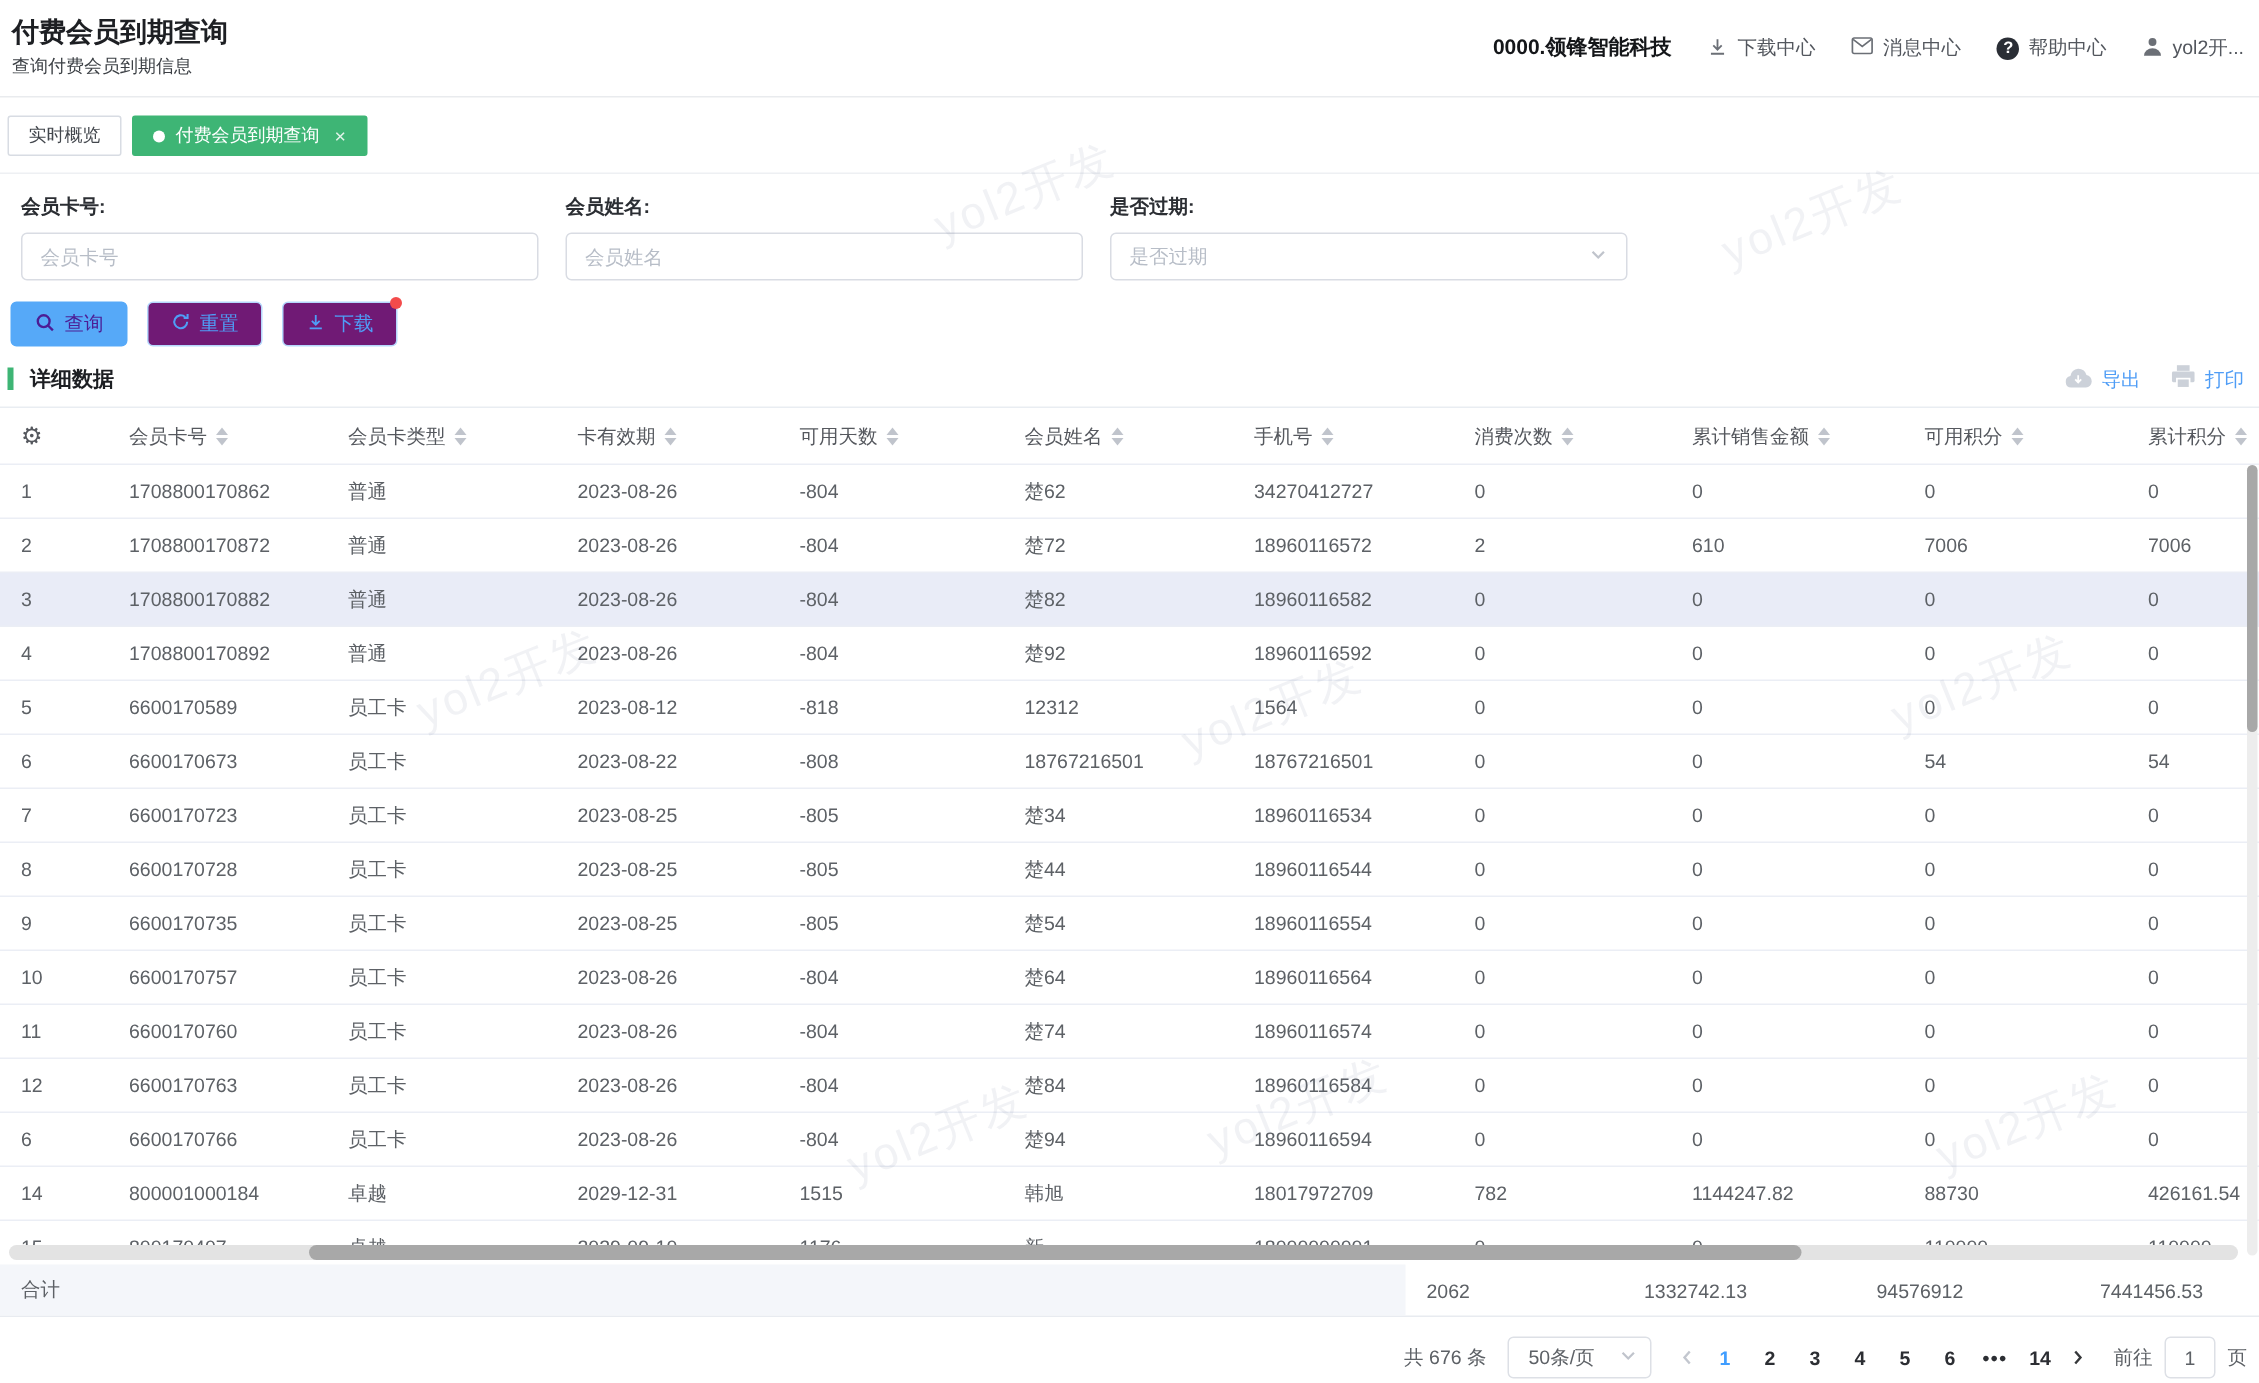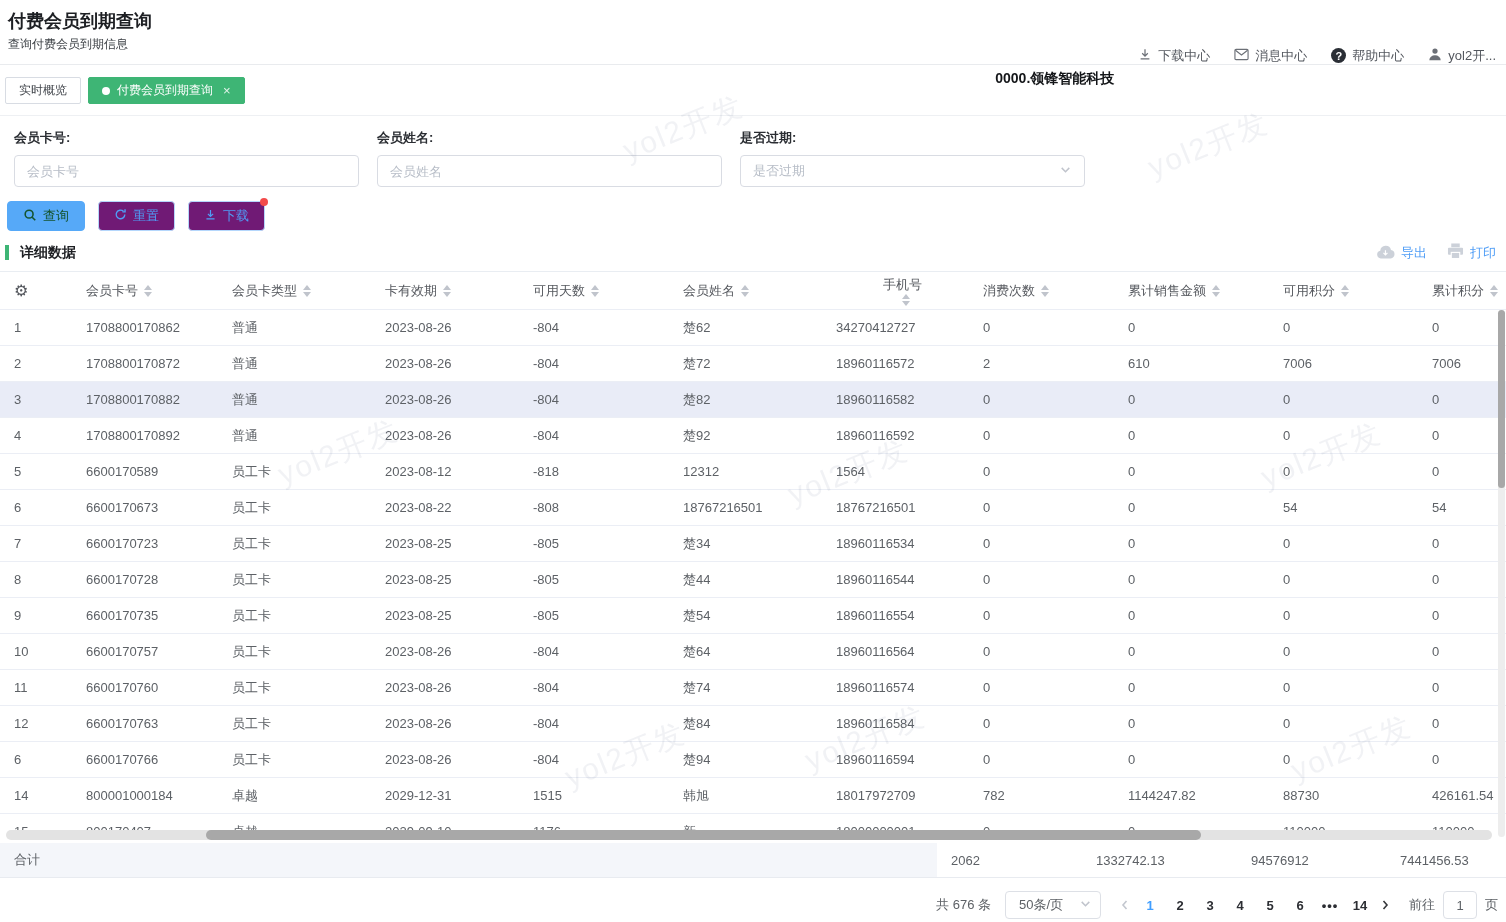--- a/index.html
+++ b/index.html
@@ -7,21 +7,21 @@
     font-family:"Liberation Sans","DejaVu Sans",sans-serif; color:#303133; }
   .app { position:relative; width:1506px; height:922px; }
 
   
   .topbar { display:flex; justify-content:space-between; align-items:flex-start;
     height:65px; border-bottom:1px solid #e9ebee; padding:0 10px 0 8px; }
   .page-title { font-size:18px; font-weight:bold; color:#1d1f23; margin:9px 0 3px; }
   .page-subtitle { font-size:12px; color:#3c4045; }
   .top-utils { display:flex; align-items:center; gap:24px; margin-top:23px;
     font-size:13px; color:#53575e; white-space:nowrap; }
-  .org { font-weight:bold; font-size:14px; color:#141619;margin-top:47px; }
+  .org { font-weight:bold; font-size:14px; color:#141619; }
   .toplink { display:flex; align-items:center; gap:6px; cursor:pointer; }
   .toplink svg { color:#6b6f76; }
   .qbadge { width:15px; height:15px; border-radius:50%; background:#2a2e35; color:#fff;
     font-size:11px; font-weight:bold; display:flex; align-items:center; justify-content:center; }
 
   
   .tabbar { display:flex; gap:7px; padding:12px 5px 0; height:51px;
     border-bottom:1px solid #eef0f3; align-items:flex-start; }
   .tab { height:27px; border:1px solid #d8dce3; background:#fff; color:#43474d;
     font-size:12px; padding:0 13px; display:flex; align-items:center; gap:7px;
@@ -39,21 +39,21 @@
     font-family:inherit; }
   input.control::placeholder { color:#b7bdc7; }
   .select { display:flex; align-items:center; justify-content:space-between; cursor:pointer; }
   .select .ph { color:#b7bdc7; }
 
   
   .actions { display:flex; gap:13px; padding:14px 0 0 7px; }
   .btn { position:relative; height:30px; border-radius:4px; font-size:13px;
     display:flex; align-items:center; gap:6px; padding:0 15px; cursor:pointer;
     border:1px solid transparent; font-family:inherit; }
-  .btn.primary { background:var(--blue); border-color:var(--blue); color:#14532d; }
+  .btn.primary { background:var(--blue); border-color:var(--blue); color:#4c1d95; }
   .btn.ghost { background:#701a75; color:var(--link); border-color:#b5d7fc; }
   .red-dot { position:absolute; top:-4px; right:-4px; width:8px; height:8px;
     border-radius:50%; background:var(--badge); }
 
   
   .section-head { display:flex; justify-content:space-between; align-items:center;
     margin-top:12px; padding:0 10px 9px 5px; border-bottom:1px solid #e9edf2; }
   .sec-title { display:flex; align-items:center; gap:11px; font-size:14px;
     font-weight:bold; color:#1d1f23; }
   .bar { width:4px; height:15px; background:var(--green); }
@@ -257,21 +257,21 @@
             <i class="dn"></i>
           </span>
         </div>
         <div class="cell hcell" style="width: 153px;">
           <span>会员姓名</span>
           <span class="carets">
             <i class="up"></i>
             <i class="dn"></i>
           </span>
         </div>
-        <div class="cell hcell" style="width: 147px; flex-direction: column;">
+        <div class="cell hcell" style="width: 147px;">
           <span>手机号</span>
           <span class="carets">
             <i class="up"></i>
             <i class="dn"></i>
           </span>
         </div>
         <div class="cell hcell" style="width: 145px;">
           <span>消费次数</span>
           <span class="carets">
             <i class="up"></i>

